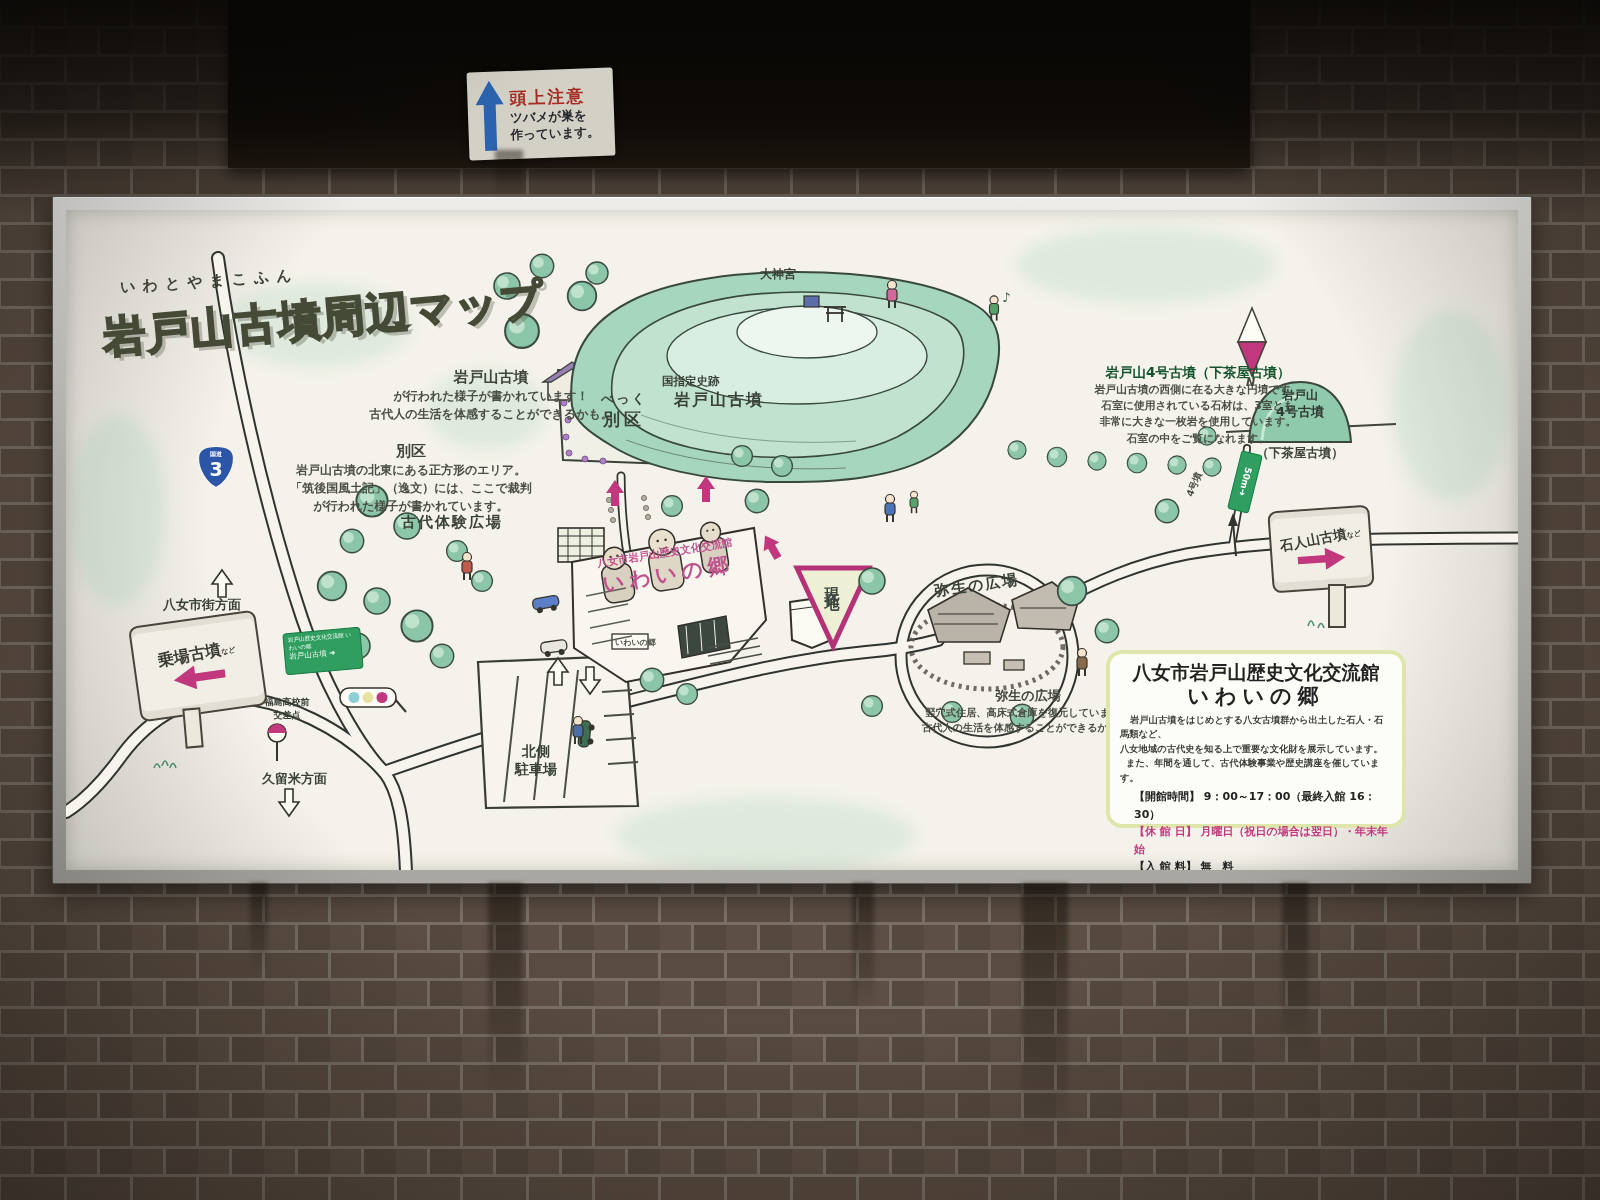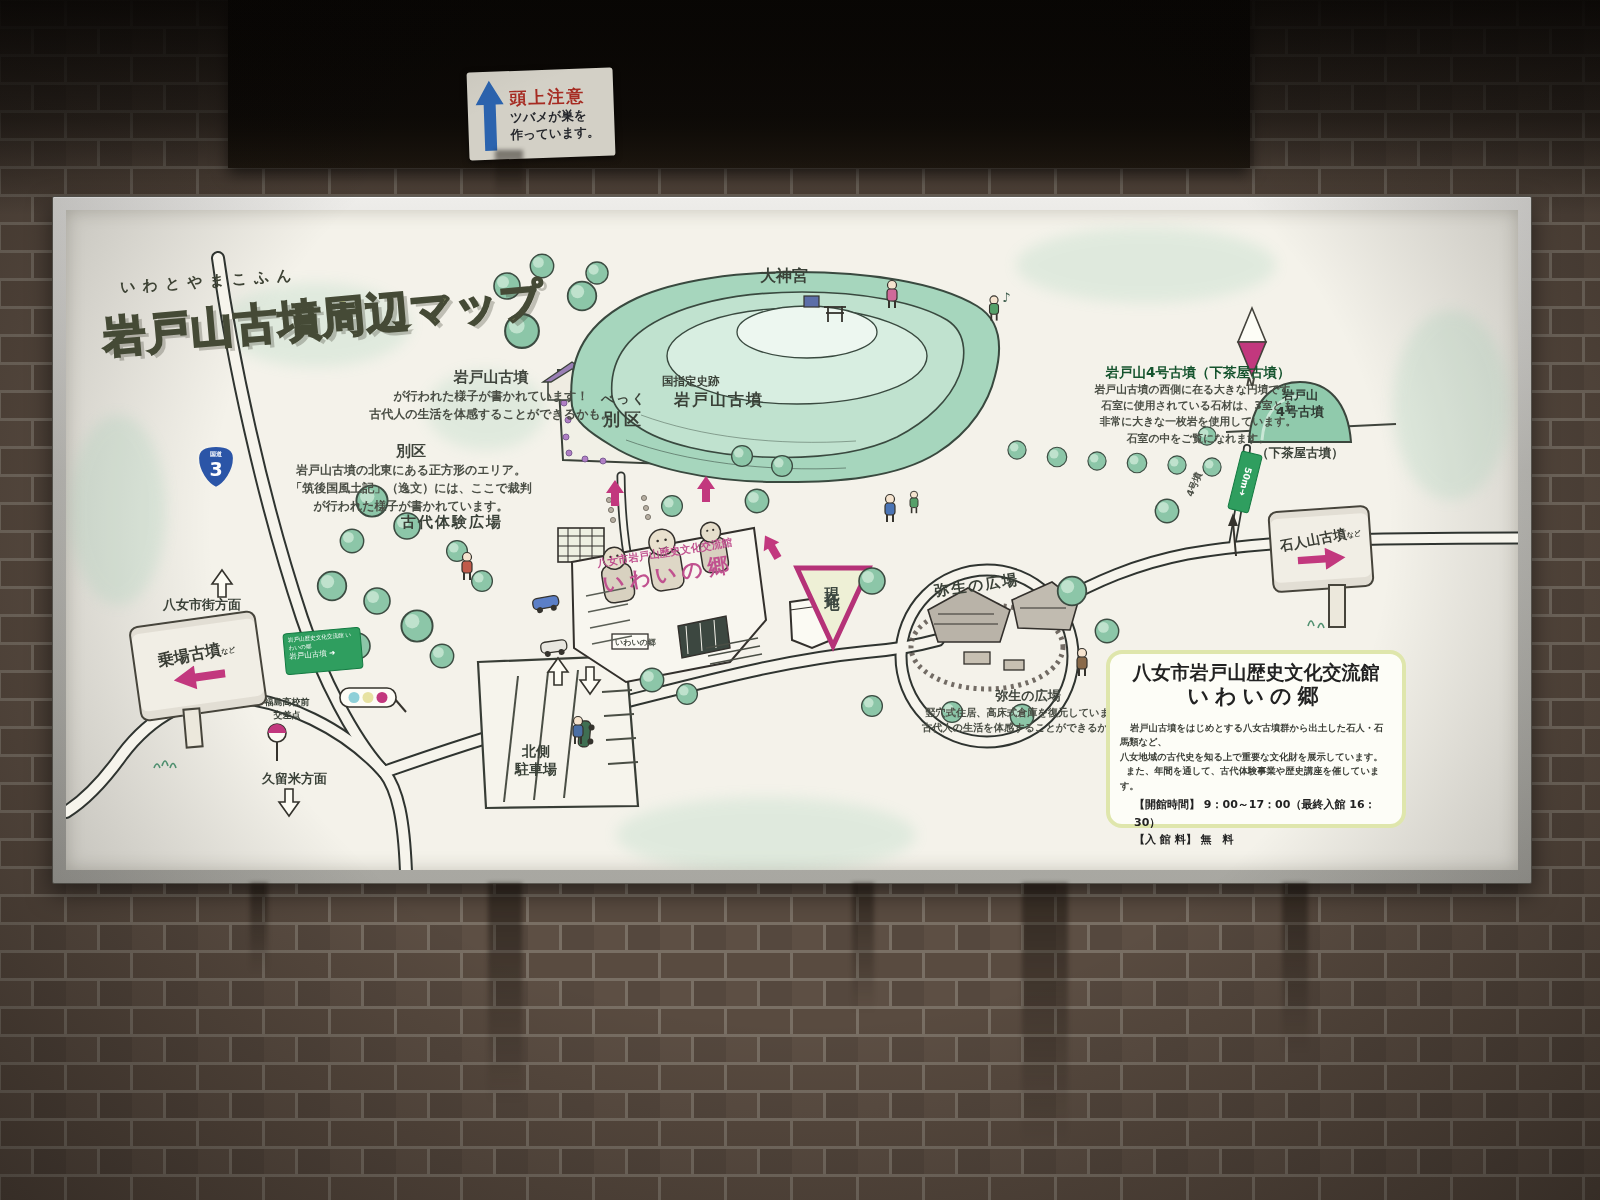--- a/index.html
+++ b/index.html
@@ -383,21 +383,21 @@
     </div>
 
     <div class="lbl ctr" style="left:1014px;top:154px;width:236px;">
       <div style="font-size:13.5px;color:#14532d;">岩戸山4号古墳（下茶屋古墳）</div>
       <div class="desc-line" style="font-size:10.8px;">岩戸山古墳の西側に在る大きな円墳です。</div>
       <div class="desc-line" style="font-size:10.8px;">石室に使用されている石材は、3室とも</div>
       <div class="desc-line" style="font-size:10.8px;">非常に大きな一枚岩を使用しています。</div>
       <div class="desc-line" style="font-size:10.8px;">石室の中をご覧になれます。</div>
     </div>
 
-    <div class="lbl" style="left:694px;top:56px;font-size:16px;">大神宮</div>
+    <div class="lbl" style="left:694px;top:56px;font-size:12px;">大神宮</div>
     <div class="lbl" style="left:596px;top:164px;font-size:11.5px;">国指定史跡</div>
     <div class="lbl" style="left:608px;top:180px;font-size:16px;letter-spacing:2px;">岩戸山古墳</div>
 
     <div class="lbl ctr" style="left:528px;top:180px;width:60px;">
       <div style="font-size:13px;letter-spacing:2px;">べっく</div>
       <div style="font-size:17px;letter-spacing:4px;">別区</div>
     </div>
 
     <div class="lbl" style="left:335px;top:303px;font-size:15px;letter-spacing:2px;">古代体験広場</div>
 
@@ -475,24 +475,25 @@
 
     <div class="lbl" style="left:1116px;top:268px;font-size:9.5px;transform:rotate(-68deg);color:#4a4e45;">4号墳</div>
 
     <div class="lbl" style="left:1180px;top:166px;font-size:11px;font-style:italic;color:#44433c;">N</div>
 
     <div class="lbl" style="left:936px;top:80px;font-size:13px;color:#3a5a4a;">♪</div>
 
     <div class="infobox">
       <div class="ib-t1">八女市岩戸山歴史文化交流館</div>
       <div class="ib-t2">いわいの郷</div>
-      <div class="ib-body" style="margin-top:12px;text-indent:10px;">岩戸山古墳をはじめとする八女古墳群から出土した石人・石馬類など、</div>
+      <div class="ib-body" style="margin-top:4px;text-indent:10px;">岩戸山古墳をはじめとする八女古墳群から出土した石人・石馬類など、</div>
       <div class="ib-body">八女地域の古代史を知る上で重要な文化財を展示しています。</div>
       <div class="ib-body" style="text-indent:6px;">また、年間を通して、古代体験事業や歴史講座を催しています。</div>
       <div class="ib-row" style="margin-top:3px;"><span>【開館時間】</span> <span>9：00～17：00（最終入館 16：30）</span></div>
+      <div class="ib-row closed"><span>【休 館 日】</span> <span>月曜日（祝日の場合は翌日）・年末年始</span></div>
       <div class="ib-row"><span>【入 館 料】</span> <span>無　料</span></div>
     </div>
 
   </div>
   </div>
 
   <div class="stain" style="left:488px;top:883px;width:34px;height:220px;"></div>
   <div class="stain" style="left:852px;top:883px;width:22px;height:130px;"></div>
   <div class="stain" style="left:1022px;top:883px;width:46px;height:260px;"></div>
   <div class="stain" style="left:250px;top:883px;width:18px;height:90px;"></div>

